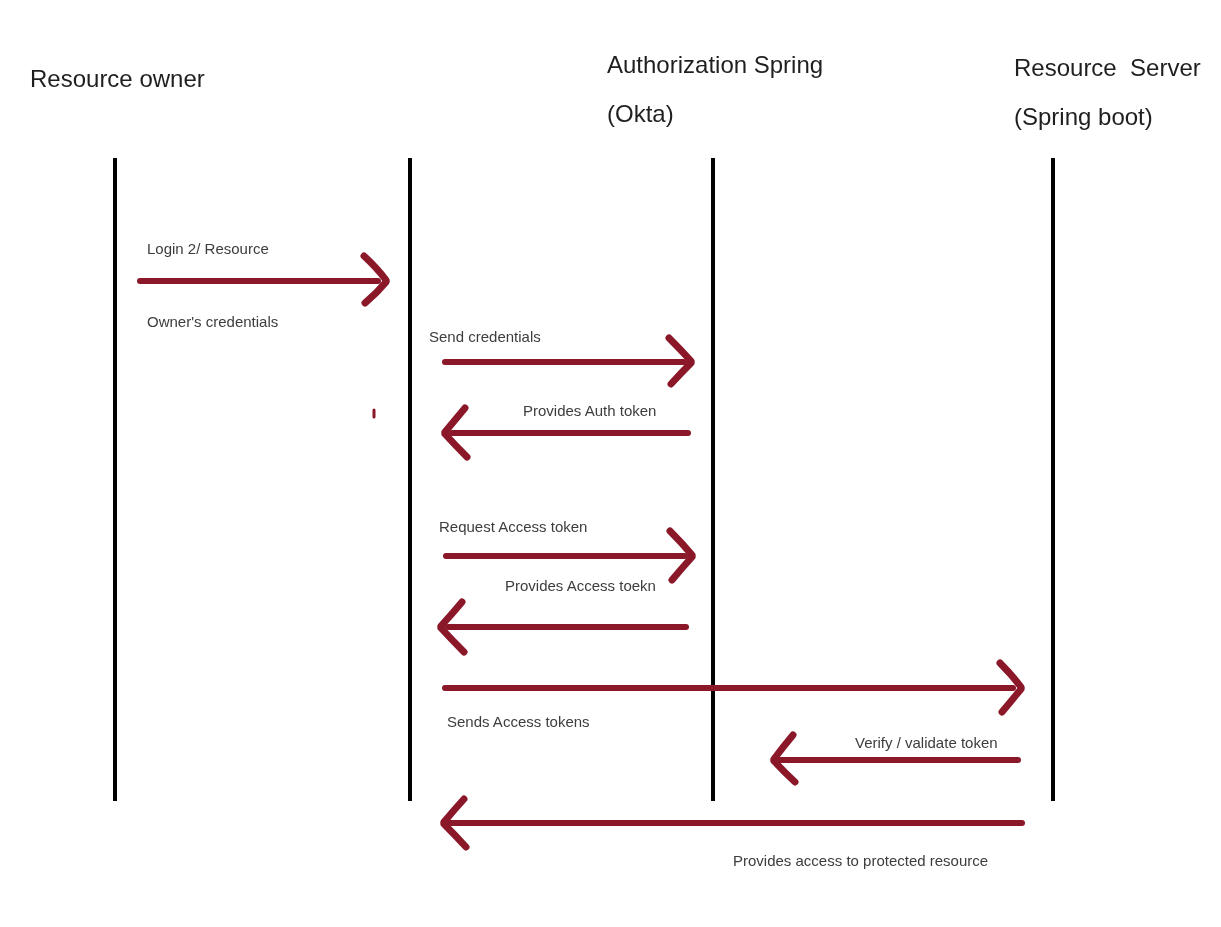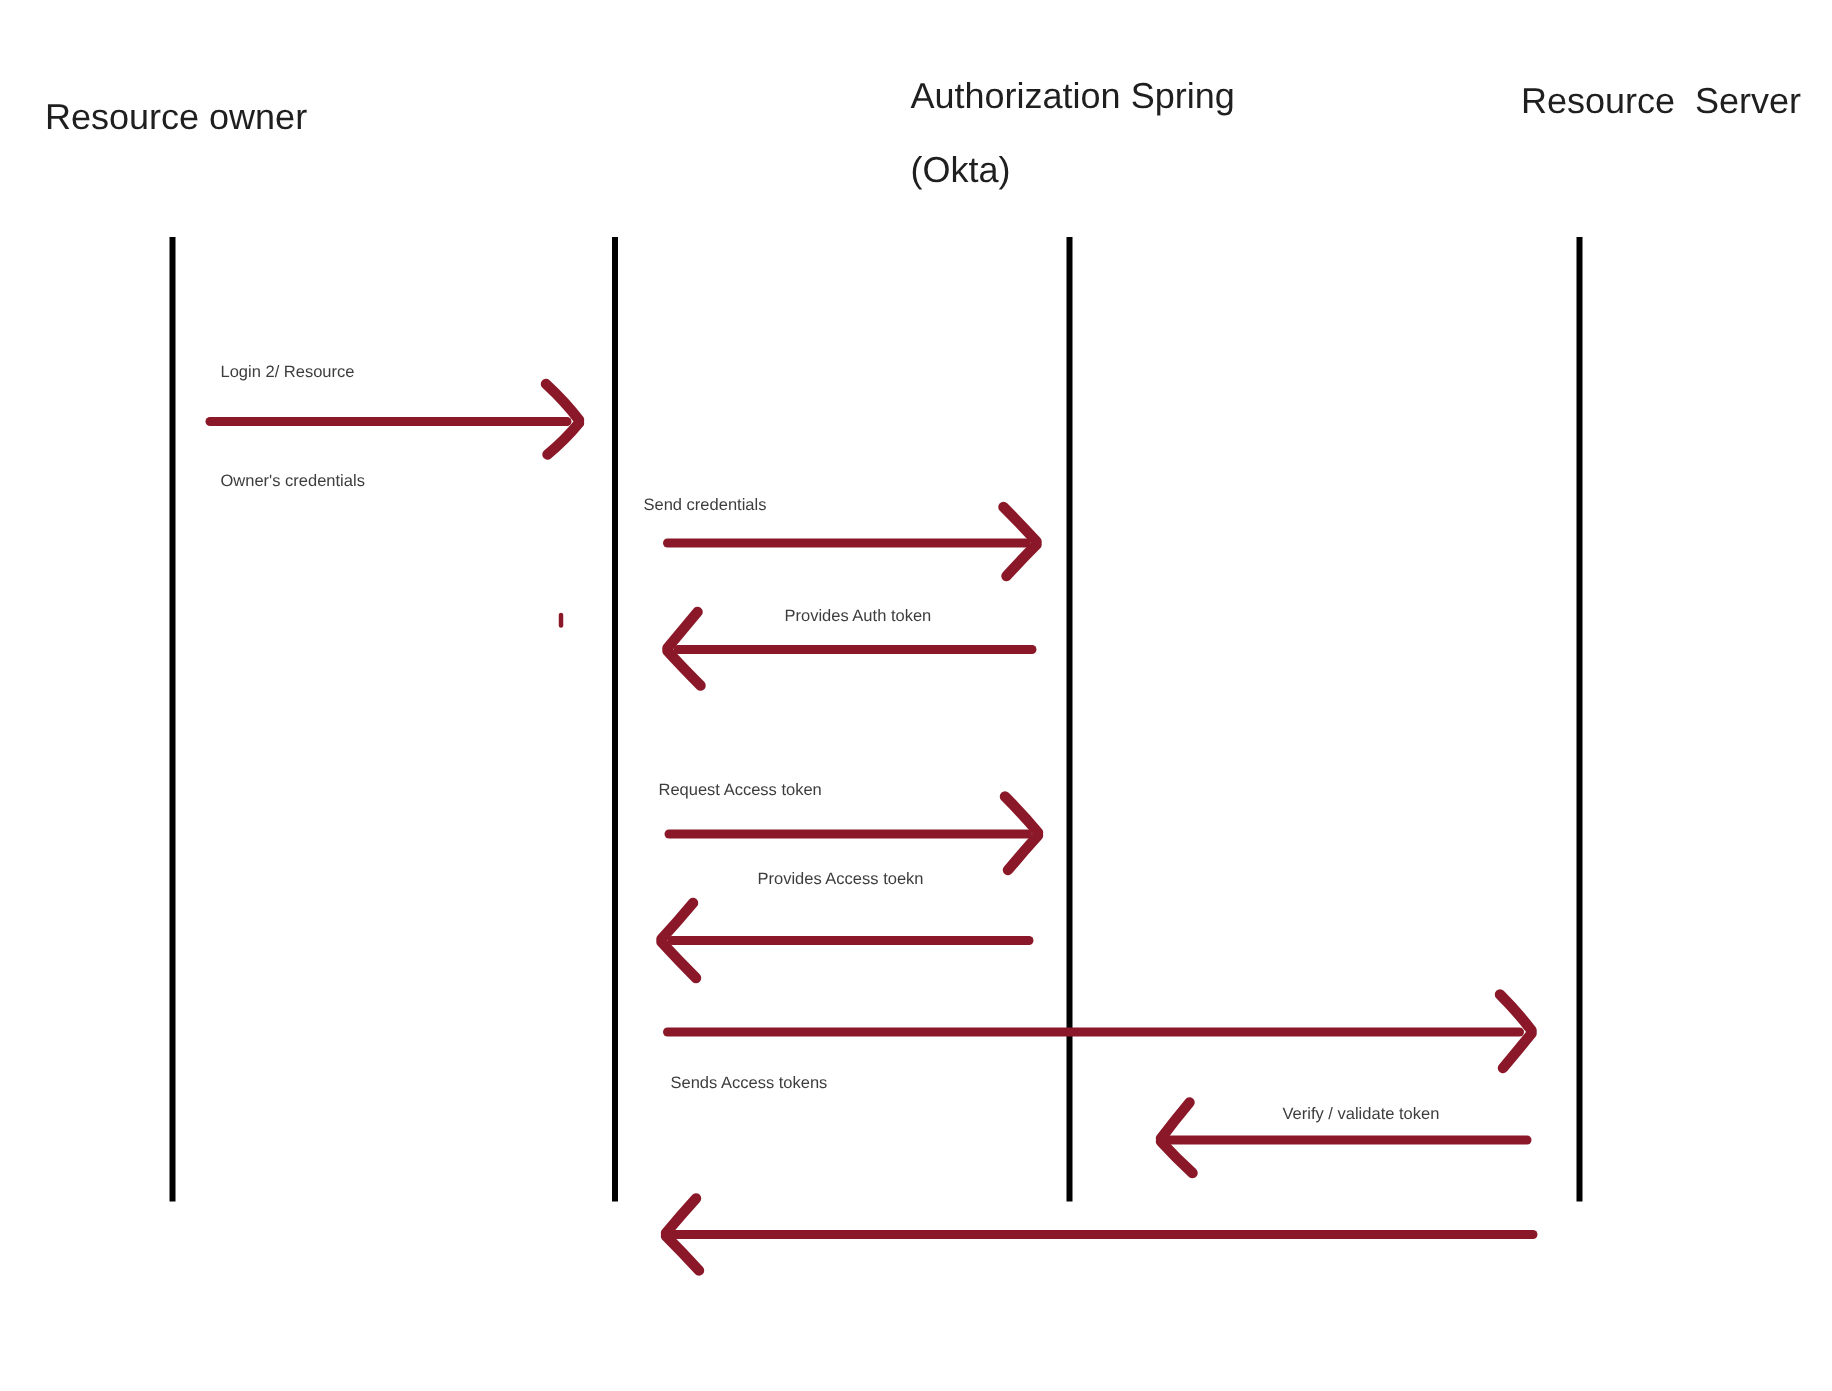--- a/index.html
+++ b/index.html
@@ -19,21 +19,21 @@
   }
   .actor{position:absolute;color:var(--actor-text);}
   .actor-name{font-size:24px;line-height:30px;white-space:pre;}
   .actor-sub{font-size:24px;line-height:30px;margin-top:19px;white-space:pre;}
   .lifeline{
     position:absolute;width:4px;top:158px;height:643px;
     background:var(--lifeline);
   }
   .msg-label{
     position:absolute;
-    font-size:11px;line-height:20px;
+    font-size:15px;line-height:20px;
     color:var(--label-text);
     white-space:pre;
   }
   .msg-label.two-line div{line-height:33px;}
   svg.arrows{position:absolute;left:0;top:0;pointer-events:none;}
   .shaft{stroke:var(--arrow);stroke-width:6;fill:none;stroke-linecap:round;}
   .head{stroke:var(--arrow);stroke-width:7;fill:none;stroke-linecap:round;}
   .stray{stroke:var(--arrow);stroke-width:3;fill:none;stroke-linecap:round;}
 </style>
 </head>
@@ -43,37 +43,39 @@
 
   <div class="actor" style="left:30px;top:64px;">
     <div class="actor-name">Resource owner</div>
   </div>
   <div class="actor" style="left:607px;top:50px;">
     <div class="actor-name">Authorization Spring</div>
     <div class="actor-sub">(Okta)</div>
   </div>
   <div class="actor" style="left:1014px;top:53px;">
     <div class="actor-name">Resource  Server</div>
+    <div class="actor-sub">(Spring boot)</div>
   </div>
 
   <div class="lifeline" style="left:113px;"></div>
   <div class="lifeline" style="left:408px;"></div>
   <div class="lifeline" style="left:711px;"></div>
   <div class="lifeline" style="left:1051px;"></div>
 
   <div class="msg-label two-line" style="left:147px;top:192px;">
     <div>Login 2/ Resource</div>
     <div>Owner's credentials</div>
   </div>
   <div class="msg-label" style="left:429px;top:327px;">Send credentials</div>
   <div class="msg-label" style="left:523px;top:401px;">Provides Auth token</div>
   <div class="msg-label" style="left:439px;top:517px;">Request Access token</div>
   <div class="msg-label" style="left:505px;top:576px;">Provides Access toekn</div>
   <div class="msg-label" style="left:447px;top:712px;">Sends Access tokens</div>
   <div class="msg-label" style="left:855px;top:733px;">Verify / validate token</div>
+  <div class="msg-label" style="left:733px;top:851px;">Provides access to protected resource</div>
 
   <svg class="arrows" width="1221" height="927" viewBox="0 0 1221 927">
     <g>
       <path class="shaft" d="M140 281 L378 281"></path>
       <path class="head" d="M364 256 Q377 268 386 280"></path>
       <path class="head" d="M386 282 Q377 293 365 303"></path>
     </g>
     <g>
       <path class="shaft" d="M445 362 L684 362"></path>
       <path class="head" d="M669 338 Q681 350 691 361"></path>

